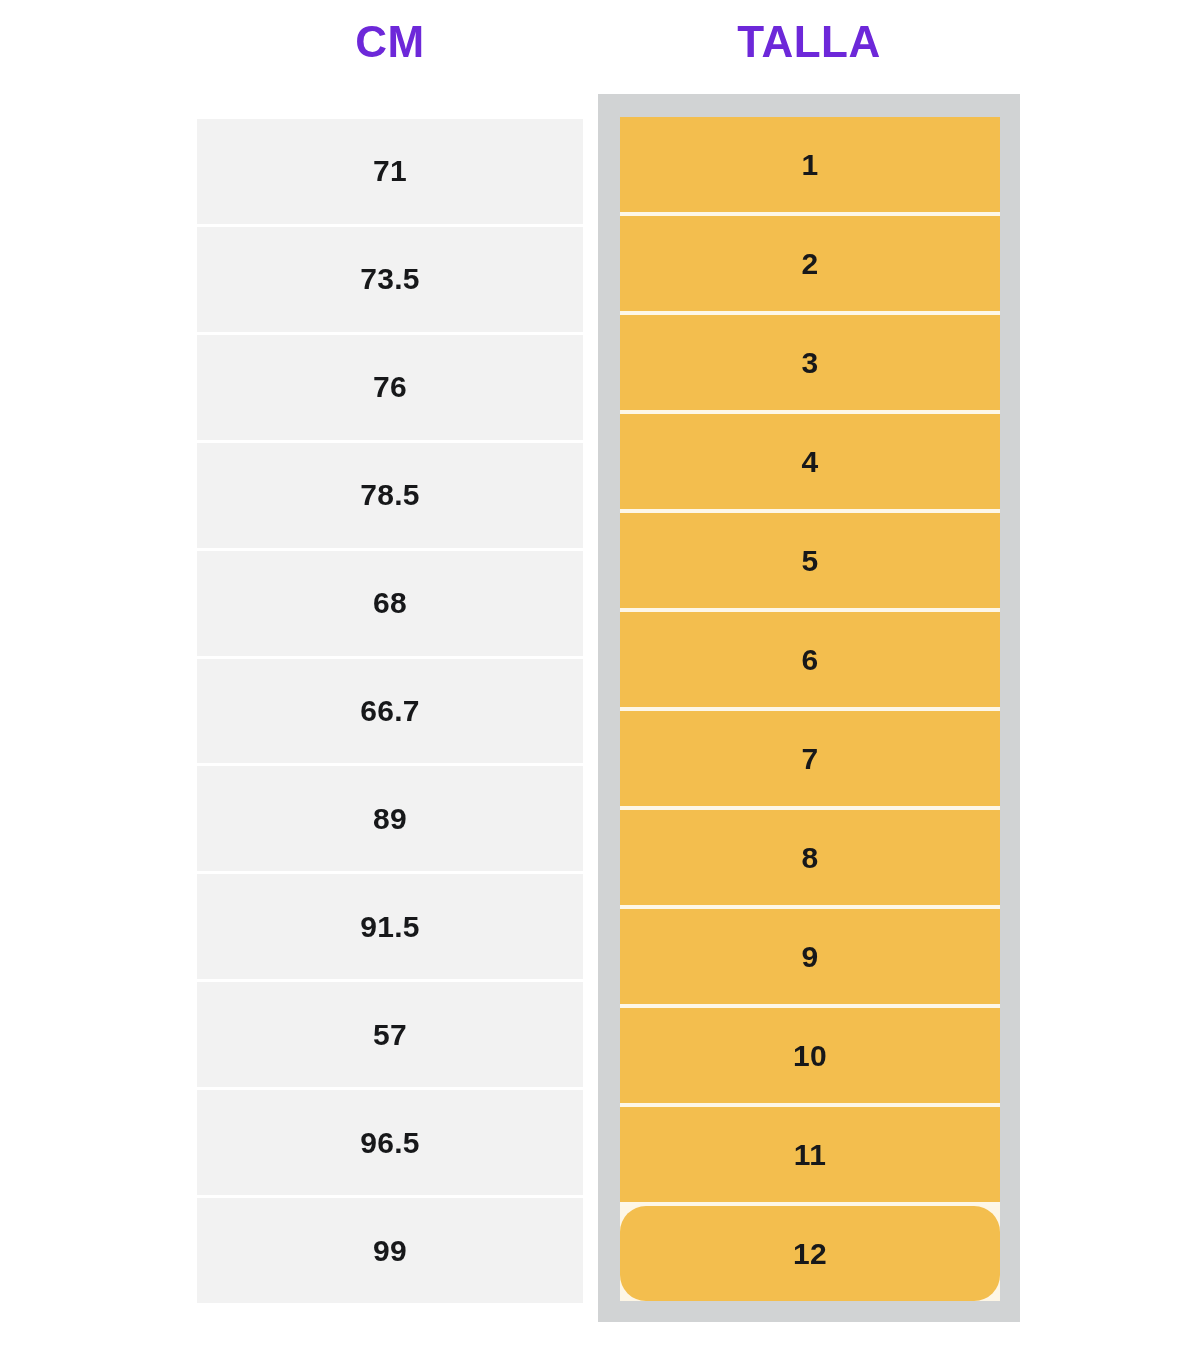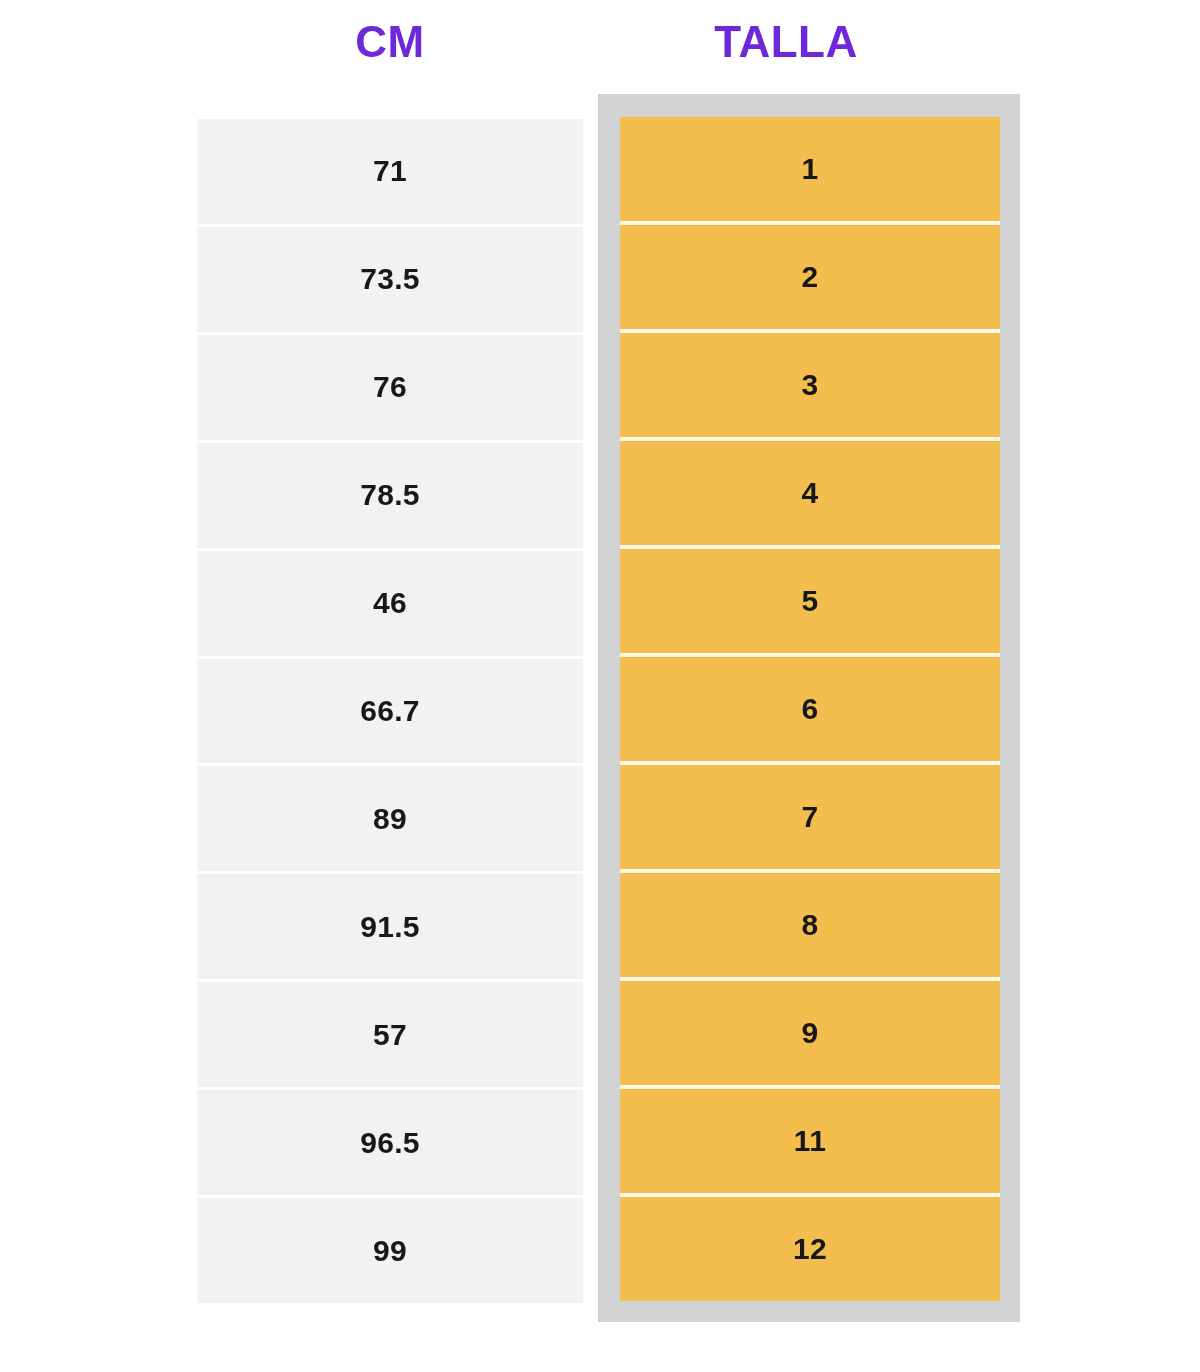--- a/index.html
+++ b/index.html
@@ -30,21 +30,21 @@
     letter-spacing: 0.5px;
     text-align: center;
     line-height: 56px;
     white-space: nowrap;
   }
   .col-header.cm {
     left: 197px;
     width: 386px;
   }
   .col-header.talla {
-    left: 575px;
+    left: 598px;
     width: 422px;
   }
 
   
   .cm-column {
     position: absolute;
     left: 197px;
     top: 119px;
     width: 386px;
     height: 1184px;
@@ -93,20 +93,21 @@
     flex: 1 1 0;
     background: #f3be4e;
     border-bottom: 4px solid #fdf7e8;
     display: flex;
     align-items: center;
     justify-content: center;
     box-sizing: border-box;
   }
   .talla-cell:last-child {
     border-bottom: none;
+    border-radius: 26px;
   }
   .talla-cell .val {
     font-size: 30px;
     font-weight: bold;
     color: #17181a;
     letter-spacing: 0.3px;
   }
 </style>
 </head>
 <body>
@@ -124,21 +125,21 @@
     <div class="cm-cell">
         <span class="val">73.5</span>
       </div>
     <div class="cm-cell">
         <span class="val">76</span>
       </div>
     <div class="cm-cell">
         <span class="val">78.5</span>
       </div>
     <div class="cm-cell">
-        <span class="val">46</span>
+        <span class="val">68</span>
       </div>
     <div class="cm-cell">
         <span class="val">66.7</span>
       </div>
     <div class="cm-cell">
         <span class="val">89</span>
       </div>
     <div class="cm-cell">
         <span class="val">91.5</span>
       </div>
@@ -176,20 +177,23 @@
       <div class="talla-cell">
           <span class="val">7</span>
         </div>
       <div class="talla-cell">
           <span class="val">8</span>
         </div>
       <div class="talla-cell">
           <span class="val">9</span>
         </div>
       <div class="talla-cell">
+          <span class="val">10</span>
+        </div>
+      <div class="talla-cell">
           <span class="val">11</span>
         </div>
       <div class="talla-cell">
           <span class="val">12</span>
         </div>
     </div>
   </div>
 
 </div>
 

